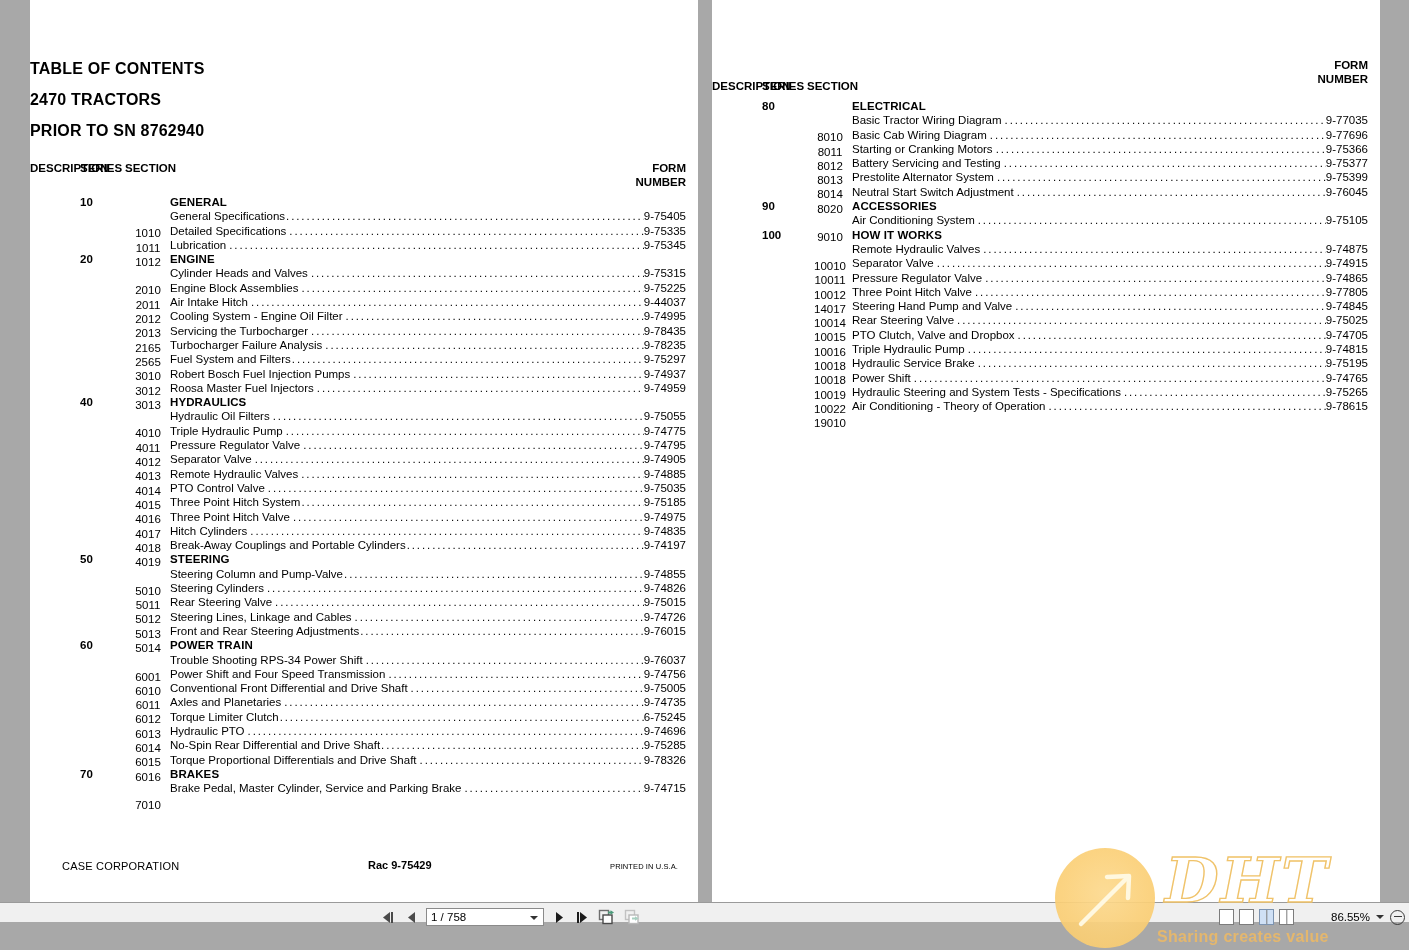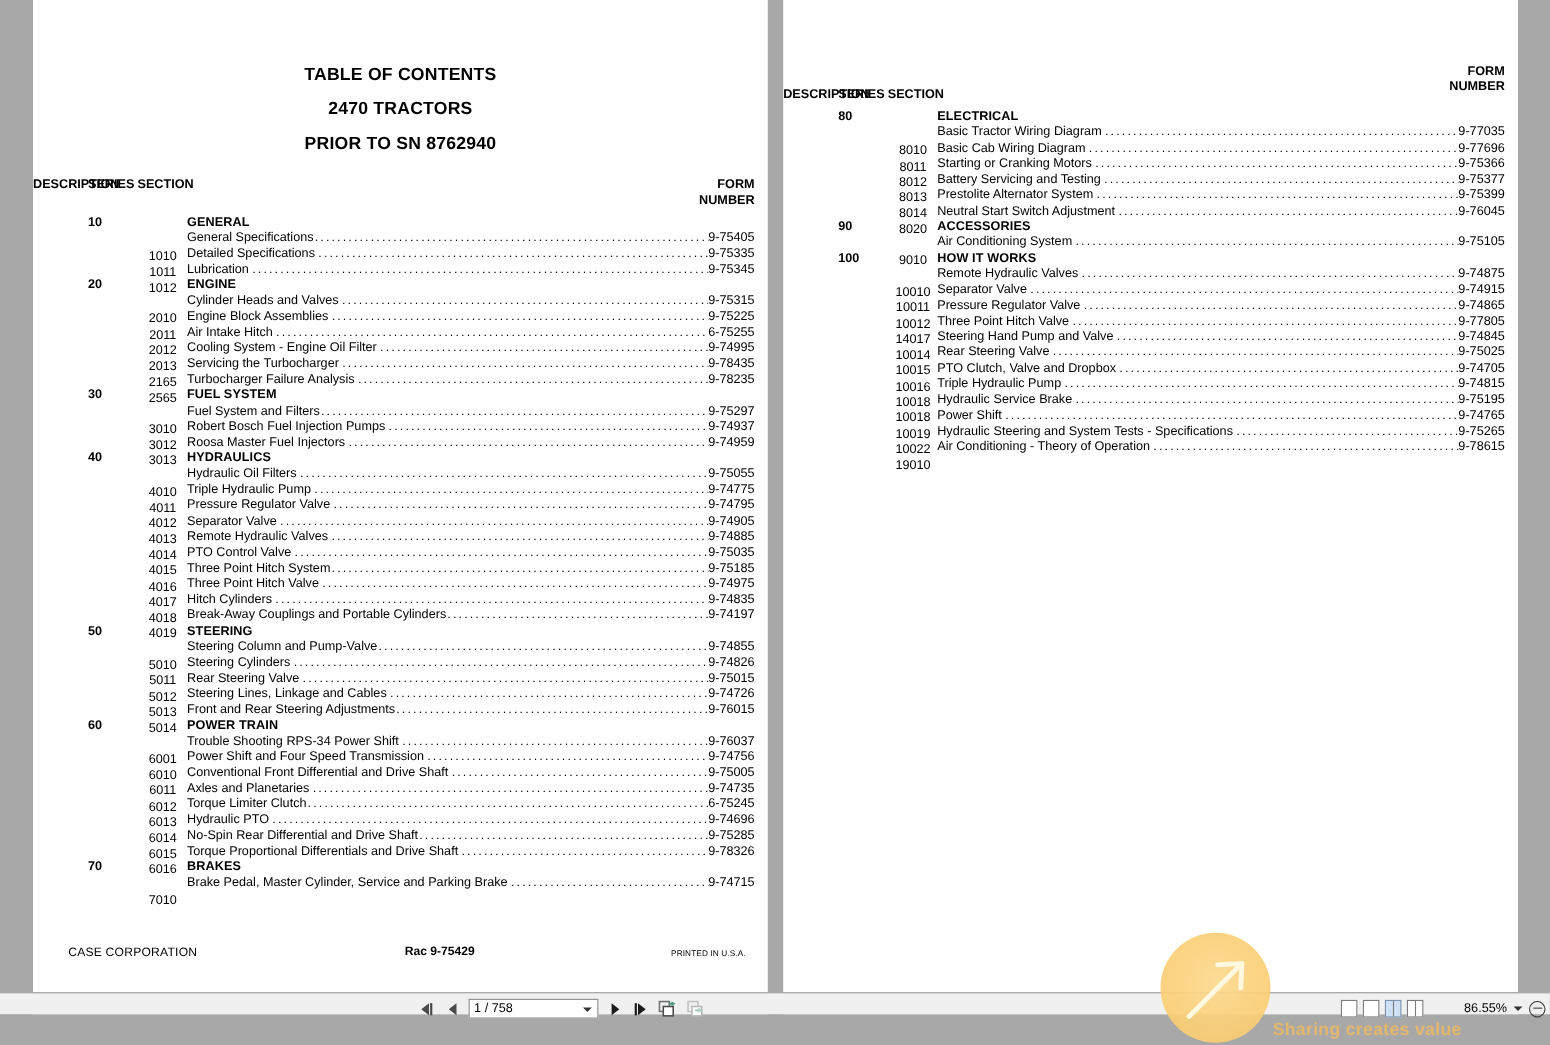--- a/index.html
+++ b/index.html
@@ -19,21 +19,20 @@
     position: absolute;
     top: 0;
     background: #ffffff;
     height: 922px;
   }
   #page-left  { left: 30px;  width: 668px; }
   #page-right { left: 712px; width: 668px; }
 
   
   .title-block {
-    text-align: center;
     margin-top: 60px;
   }
   .title-line {
     font-size: 16px;
     font-weight: bold;
     letter-spacing: .2px;
     color: #000;
     margin-bottom: 13px;
     font-family: "Liberation Sans", sans-serif;
   }
@@ -306,21 +305,21 @@
             <span class="desc">Engine Block Assemblies</span>
             <span class="leader">........................................................................................................................................................................................................</span>
             <span class="form">9-75225</span>
           </span>
         </div>
         <div class="row">
           <span class="section">2012</span>
           <span class="entry">
             <span class="desc">Air Intake Hitch</span>
             <span class="leader">........................................................................................................................................................................................................</span>
-            <span class="form">6-75255</span>
+            <span class="form">9-44037</span>
           </span>
         </div>
         <div class="row">
           <span class="section">2013</span>
           <span class="entry">
             <span class="desc">Cooling System - Engine Oil Filter</span>
             <span class="leader">........................................................................................................................................................................................................</span>
             <span class="form">9-74995</span>
           </span>
         </div>
@@ -332,24 +331,20 @@
             <span class="form">9-78435</span>
           </span>
         </div>
         <div class="row">
           <span class="section">2565</span>
           <span class="entry">
             <span class="desc">Turbocharger Failure Analysis</span>
             <span class="leader">........................................................................................................................................................................................................</span>
             <span class="form">9-78235</span>
           </span>
-        </div>
-        <div class="row">
-          <span class="series">30</span>
-          <span class="group-name">FUEL SYSTEM</span>
         </div>
         <div class="row">
           <span class="section">3010</span>
           <span class="entry nogap">
             <span class="desc">Fuel System and Filters</span>
             <span class="leader">........................................................................................................................................................................................................</span>
             <span class="form">9-75297</span>
           </span>
         </div>
         <div class="row">
@@ -762,20 +757,21 @@
         </div>
       </div>
   </div>
 
   <div id="watermark">
     <div id="wm-circle"></div>
     <svg id="wm-arrow" viewBox="0 0 66 66">
       <path d="M8 58 L54 12" stroke="#fff8e0" stroke-width="4.5" stroke-linecap="round" fill="none"></path>
       <path d="M34 11 L56 10 L55 32" stroke="#fff8e0" stroke-width="4.5" stroke-linecap="round" stroke-linejoin="round" fill="none"></path>
     </svg>
+    <div id="wm-dht">DHT</div>
     <div id="wm-tag">Sharing creates value</div>
   </div>
 
   <div id="toolbar">
 
     <div class="tb-center">
 
       <div class="tb-btn">
         <svg width="14" height="13" viewBox="0 0 14 13">
           <polygon points="9,1 9,12 2,6.5" fill="#4a4a4a"></polygon>

